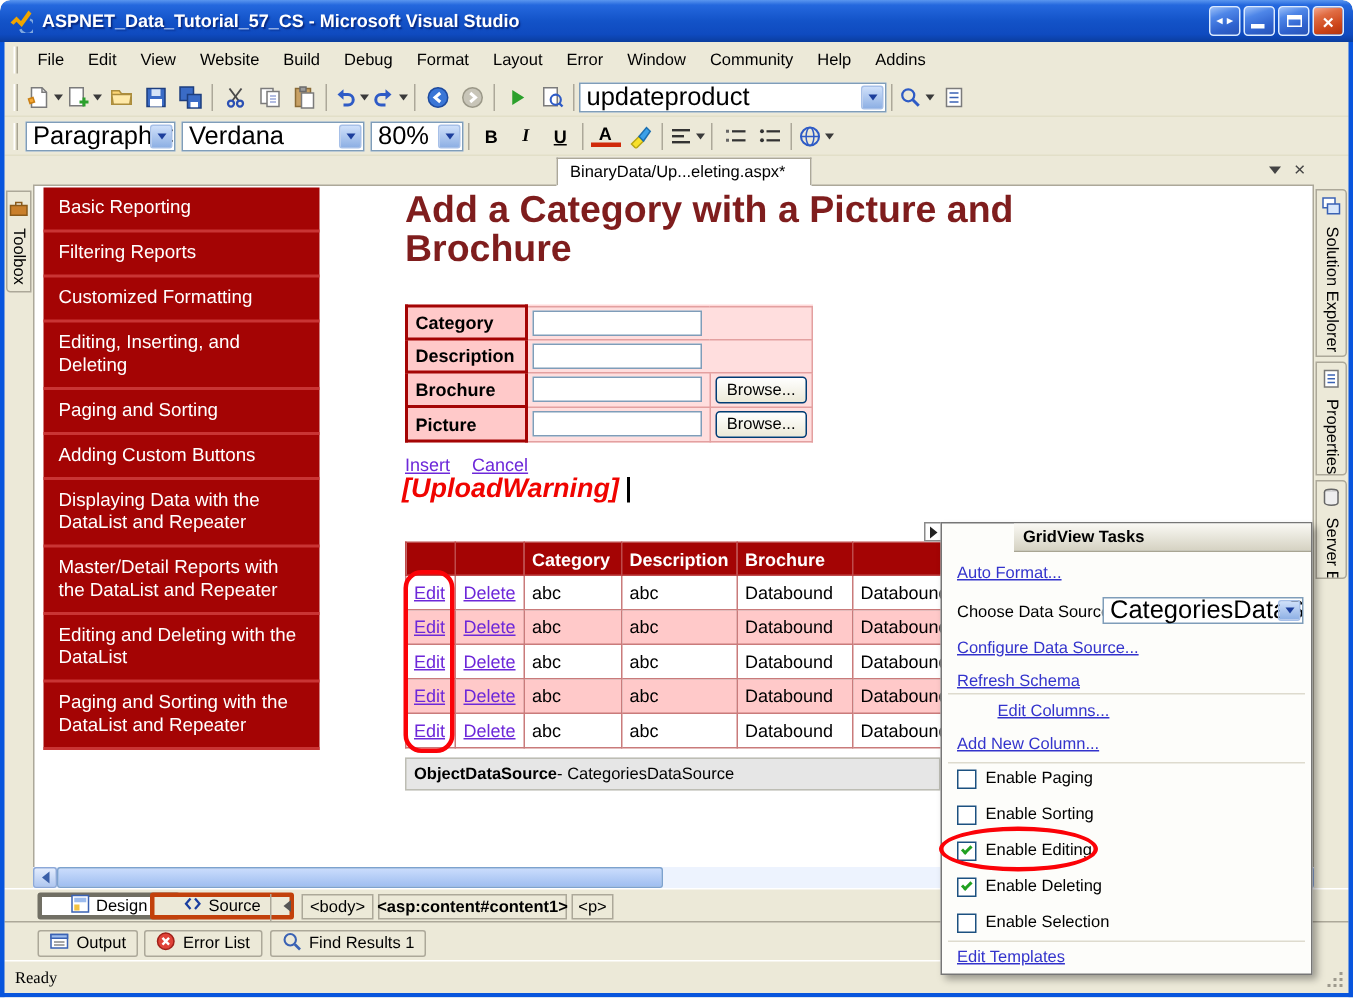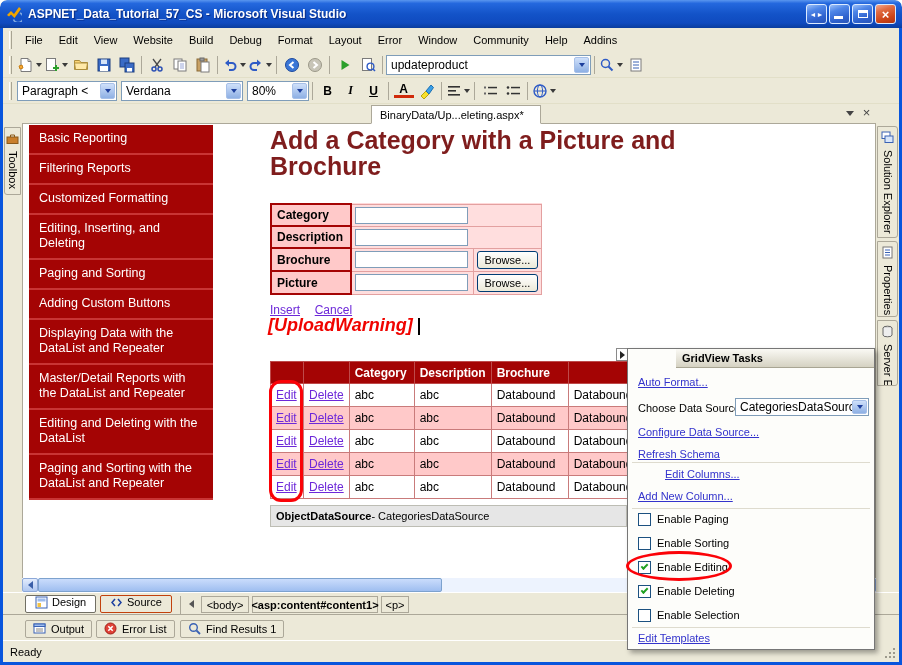--- a/index.html
+++ b/index.html
@@ -29,21 +29,21 @@
   .toolbar{position:absolute;left:3px;width:896px;height:26px;background:#ECE9D8;display:flex;align-items:center;border-bottom:1px solid #E2DFC8;padding-left:4px;}
   .grip{width:3px;height:18px;border-left:1px solid #fff;border-right:1px solid #A8A492;margin:0 5px 0 2px;}
   .tsep{width:1px;height:18px;background:#ACA899;margin:0 3px;}
   .tbtn{height:22px;min-width:23px;display:inline-flex;align-items:center;justify-content:center;border:1px solid transparent;border-radius:2px;}
   .dd-tri{width:0;height:0;border-left:3px solid transparent;border-right:3px solid transparent;border-top:4px solid #3A3A3A;margin-left:2px;}
   .blabel{font-size:12px;width:20px;text-align:center;}
   .bold{font-weight:bold;}
   .italic{font-style:italic;font-family:"Liberation Serif",serif;font-weight:bold;}
   .under{text-decoration:underline;font-weight:bold;}
   .fclr{font-weight:bold;border-bottom:3px solid #D02A0A;line-height:11px;}
-  .combo{height:20px;background:#fff;border:1px solid #7F9DB9;display:inline-flex;align-items:center;position:relative;padding-left:4px;font-size:12px;}
+  .combo{height:20px;background:#fff;border:1px solid #7F9DB9;display:inline-flex;align-items:center;position:relative;padding-left:4px;font-size:17px;}
   .combo .ctext{flex:1;white-space:nowrap;overflow:hidden;}
   .combo .cdd{position:absolute;right:1px;top:1px;bottom:1px;width:15px;background:linear-gradient(#CFE0FA,#8EB0E4);border:1px solid #A7C0E8;border-radius:2px;display:flex;align-items:center;justify-content:center;}
   .combo .cdd .tri{width:0;height:0;border-left:3px solid transparent;border-right:3px solid transparent;border-top:4px solid #1C3E9C;}
   
   .tabstrip{position:absolute;left:3px;top:104px;width:896px;height:20px;background:#ECE9D8;}
   .tabline{position:absolute;left:19px;right:23px;bottom:0;height:1px;background:#ACA899;}
   .dtab{position:absolute;top:2px;height:17px;background:linear-gradient(#F6F4EA,#DDD9C3);border:1px solid #ACA899;display:flex;align-items:center;padding:0 8px;font-size:11px;color:#333;white-space:nowrap;overflow:hidden;}
   .dtab.active{top:1px;height:19px;background:#fff;border-bottom:1px solid #fff;color:#000;z-index:2;}
   .smallbtn{position:absolute;width:15px;height:15px;display:flex;align-items:center;justify-content:center;color:#444;}
   .tri-dn{width:0;height:0;border-left:4px solid transparent;border-right:4px solid transparent;border-top:5px solid #444;}
@@ -91,29 +91,29 @@
   .ann.rect{left:269px;top:380px;width:34px;height:122px;border-radius:12px;}
   .ann.oval{left:626px;top:551px;width:106px;height:30px;border-radius:50%;}
   
   .hscroll{position:absolute;left:22px;top:578px;width:854px;height:14px;background:#EDF3FE;z-index:2;}
   .sbtn{position:absolute;top:0;width:16px;height:14px;background:linear-gradient(#E3ECFD,#AFC7F0);border:1px solid #8CA8D8;border-radius:2px;display:flex;align-items:center;justify-content:center;}
   .tri-l{width:0;height:0;border-top:4px solid transparent;border-bottom:4px solid transparent;border-right:5px solid #3A5FA8;}
   .tri-r{width:0;height:0;border-top:4px solid transparent;border-bottom:4px solid transparent;border-left:5px solid #3A5FA8;}
   .sthumb{position:absolute;left:16px;top:0;width:404px;height:14px;background:linear-gradient(#CADCFC,#9FBEF0);border:1px solid #7DA2CE;border-radius:2px;}
   
   .viewbar{position:absolute;left:3px;top:592px;width:896px;height:22px;background:#ECE9D8;border-top:1px solid #FFFFFF;z-index:2;}
-  .vbtn{position:absolute;top:2px;height:18px;border:1px solid #c2410c;border-radius:2px;display:flex;align-items:flex-start;gap:4px;padding:0 9px;font-size:11px;background:#ECE9D8;}
+  .vbtn{position:absolute;top:2px;height:18px;border:3px solid #c2410c;border-radius:2px;display:flex;align-items:center;gap:4px;padding:0 19px;font-size:11px;background:#ECE9D8;}
   .vbtn.pressed{background:#FFFFFF;border-color:#716F64;}
   .tagbtn{position:absolute;top:3px;height:17px;border:1px solid #ACA899;display:flex;align-items:center;justify-content:center;font-size:11px;background:#ECE9D8;padding:0 4px;white-space:nowrap;}
   .divider{position:absolute;left:3px;top:614px;width:896px;height:4px;background:#ECE9D8;border-top:1px solid #ACA899;z-index:2;}
   
   .panelbar{position:absolute;left:3px;top:618px;width:896px;height:22px;background:#ECE9D8;z-index:2;}
   .pbtn{position:absolute;top:2px;height:18px;border:1px solid #ACA899;border-radius:2px;display:flex;align-items:center;gap:5px;padding:0 7px;font-size:11px;background:#ECE9D8;}
   
-  .statusbar{position:absolute;left:3px;top:640px;width:770px;height:22px;background:#ECE9D8;border-top:1px solid #FFFFFF;display:flex;align-items:center;padding-left:7px;font-size:11px;z-index:2;}
+  .statusbar{position:absolute;left:3px;top:640px;width:770px;height:22px;background:#ECE9D8;border-top:1px solid #FFFFFF;display:flex;align-items:center;padding-left:7px;font-size:11px;z-index:2;font-family:Liberation Serif, serif;}
   .sizegrip{position:absolute;right:7px;bottom:7px;width:2px;height:2px;background:#9D9A8D;
     box-shadow:-4px 0 0 #9D9A8D,-8px 0 0 #9D9A8D,0 -4px 0 #9D9A8D,0 -8px 0 #9D9A8D,-4px -4px 0 #9D9A8D;z-index:4;}
 </style>
 </head>
 <body>
 
 <div class="win">
 
   <div class="titlebar">
     <span style="display:inline-flex;">

